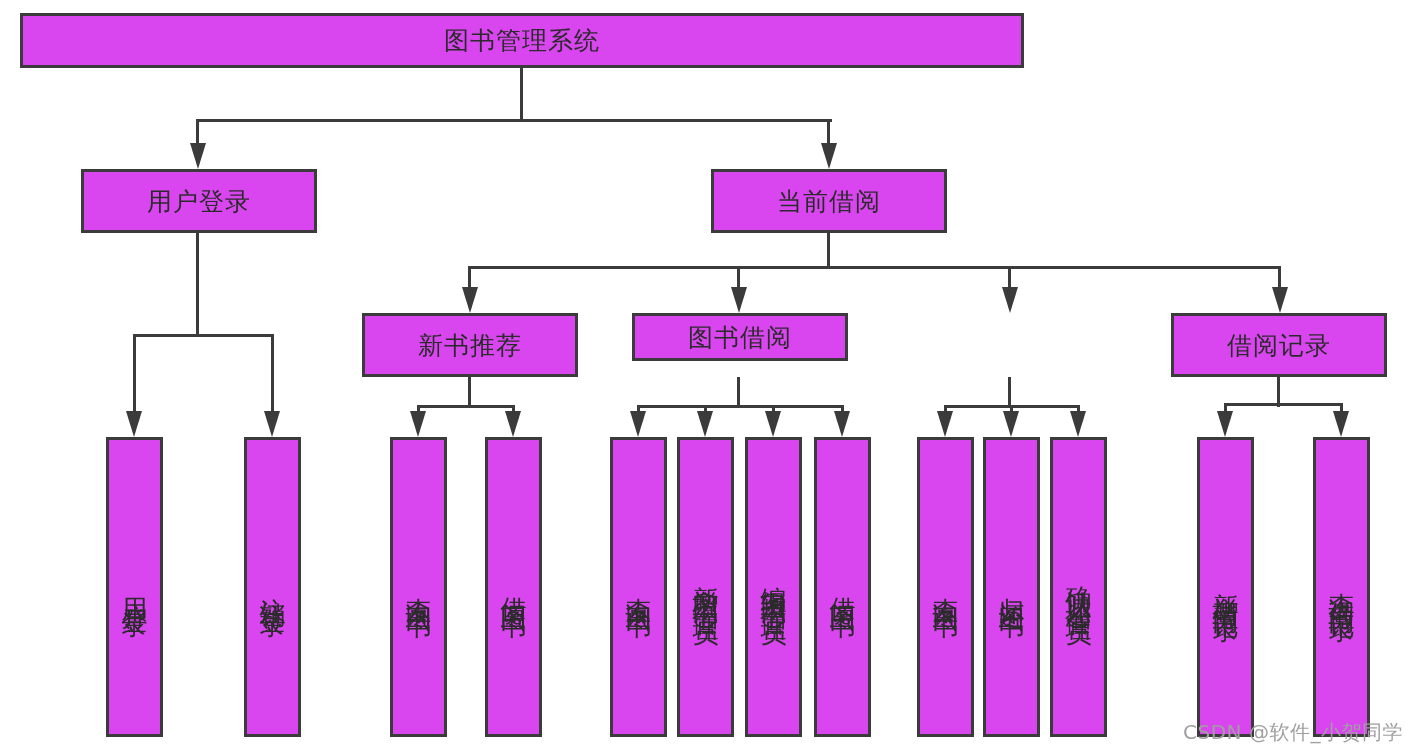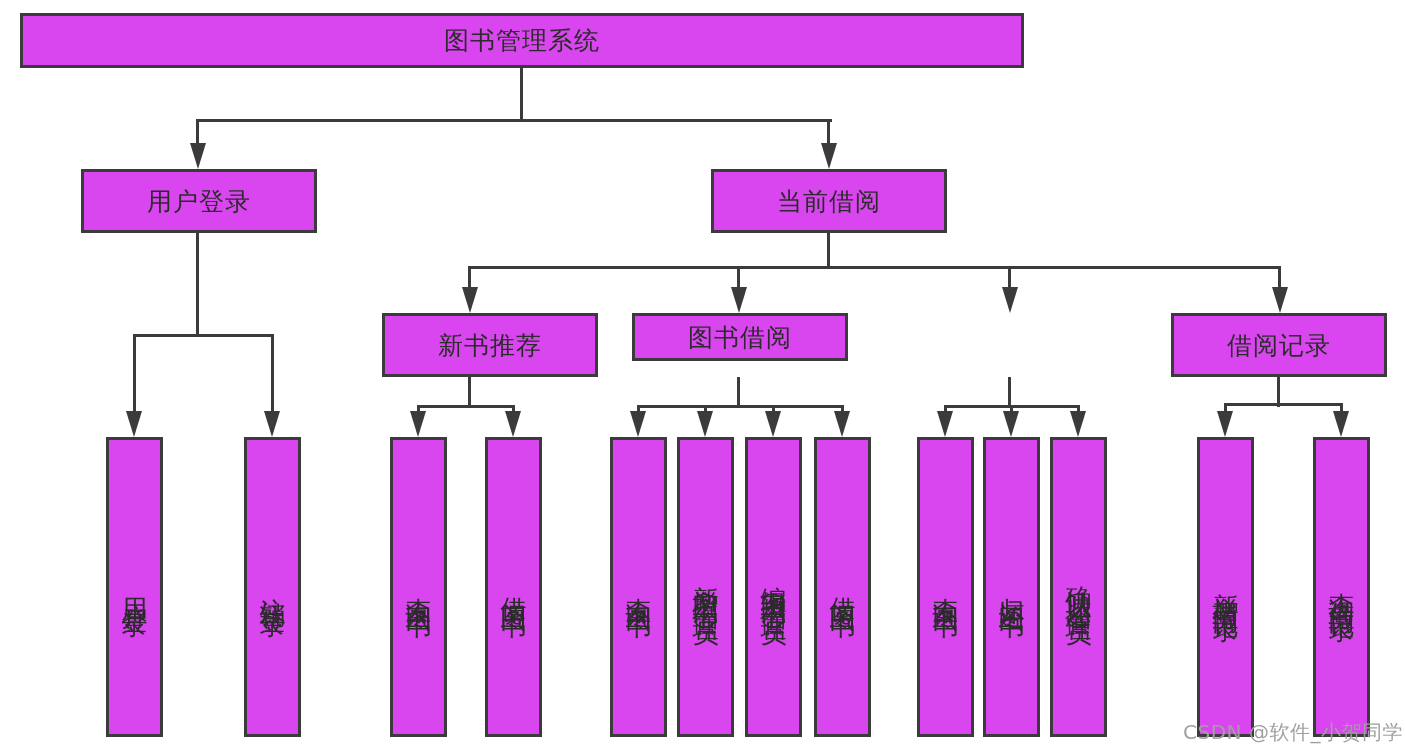--- a/index.html
+++ b/index.html
@@ -41,21 +41,21 @@
 </head>
 <body>
 
 <div class="canvas">
 
   <div class="box h" style="left:20px;top:13px;width:1004px;height:55px">图书管理系统</div>
 
   <div class="box h" style="left:81px;top:169px;width:236px;height:64px">用户登录</div>
   <div class="box h" style="left:711px;top:169px;width:236px;height:64px">当前借阅</div>
 
-  <div class="box h" style="left:382px;top:313px;width:216px;height:64px">新书推荐</div>
+  <div class="box h" style="left:362px;top:313px;width:216px;height:64px">新书推荐</div>
   <div class="box h" style="left:632px;top:313px;width:216px;height:48px">图书借阅</div>
   <div class="box h" style="left:1171px;top:313px;width:216px;height:64px">借阅记录</div>
 
   <div class="box v" style="left:106px;top:437px;width:57px;height:300px">用户登录</div>
   <div class="box v" style="left:244px;top:437px;width:57px;height:300px">注销登录</div>
 
   <div class="box v" style="left:390px;top:437px;width:57px;height:300px">查询图书</div>
   <div class="box v" style="left:485px;top:437px;width:57px;height:300px">借阅图书</div>
 
   <div class="box v" style="left:610px;top:437px;width:57px;height:300px">查询图书</div>

